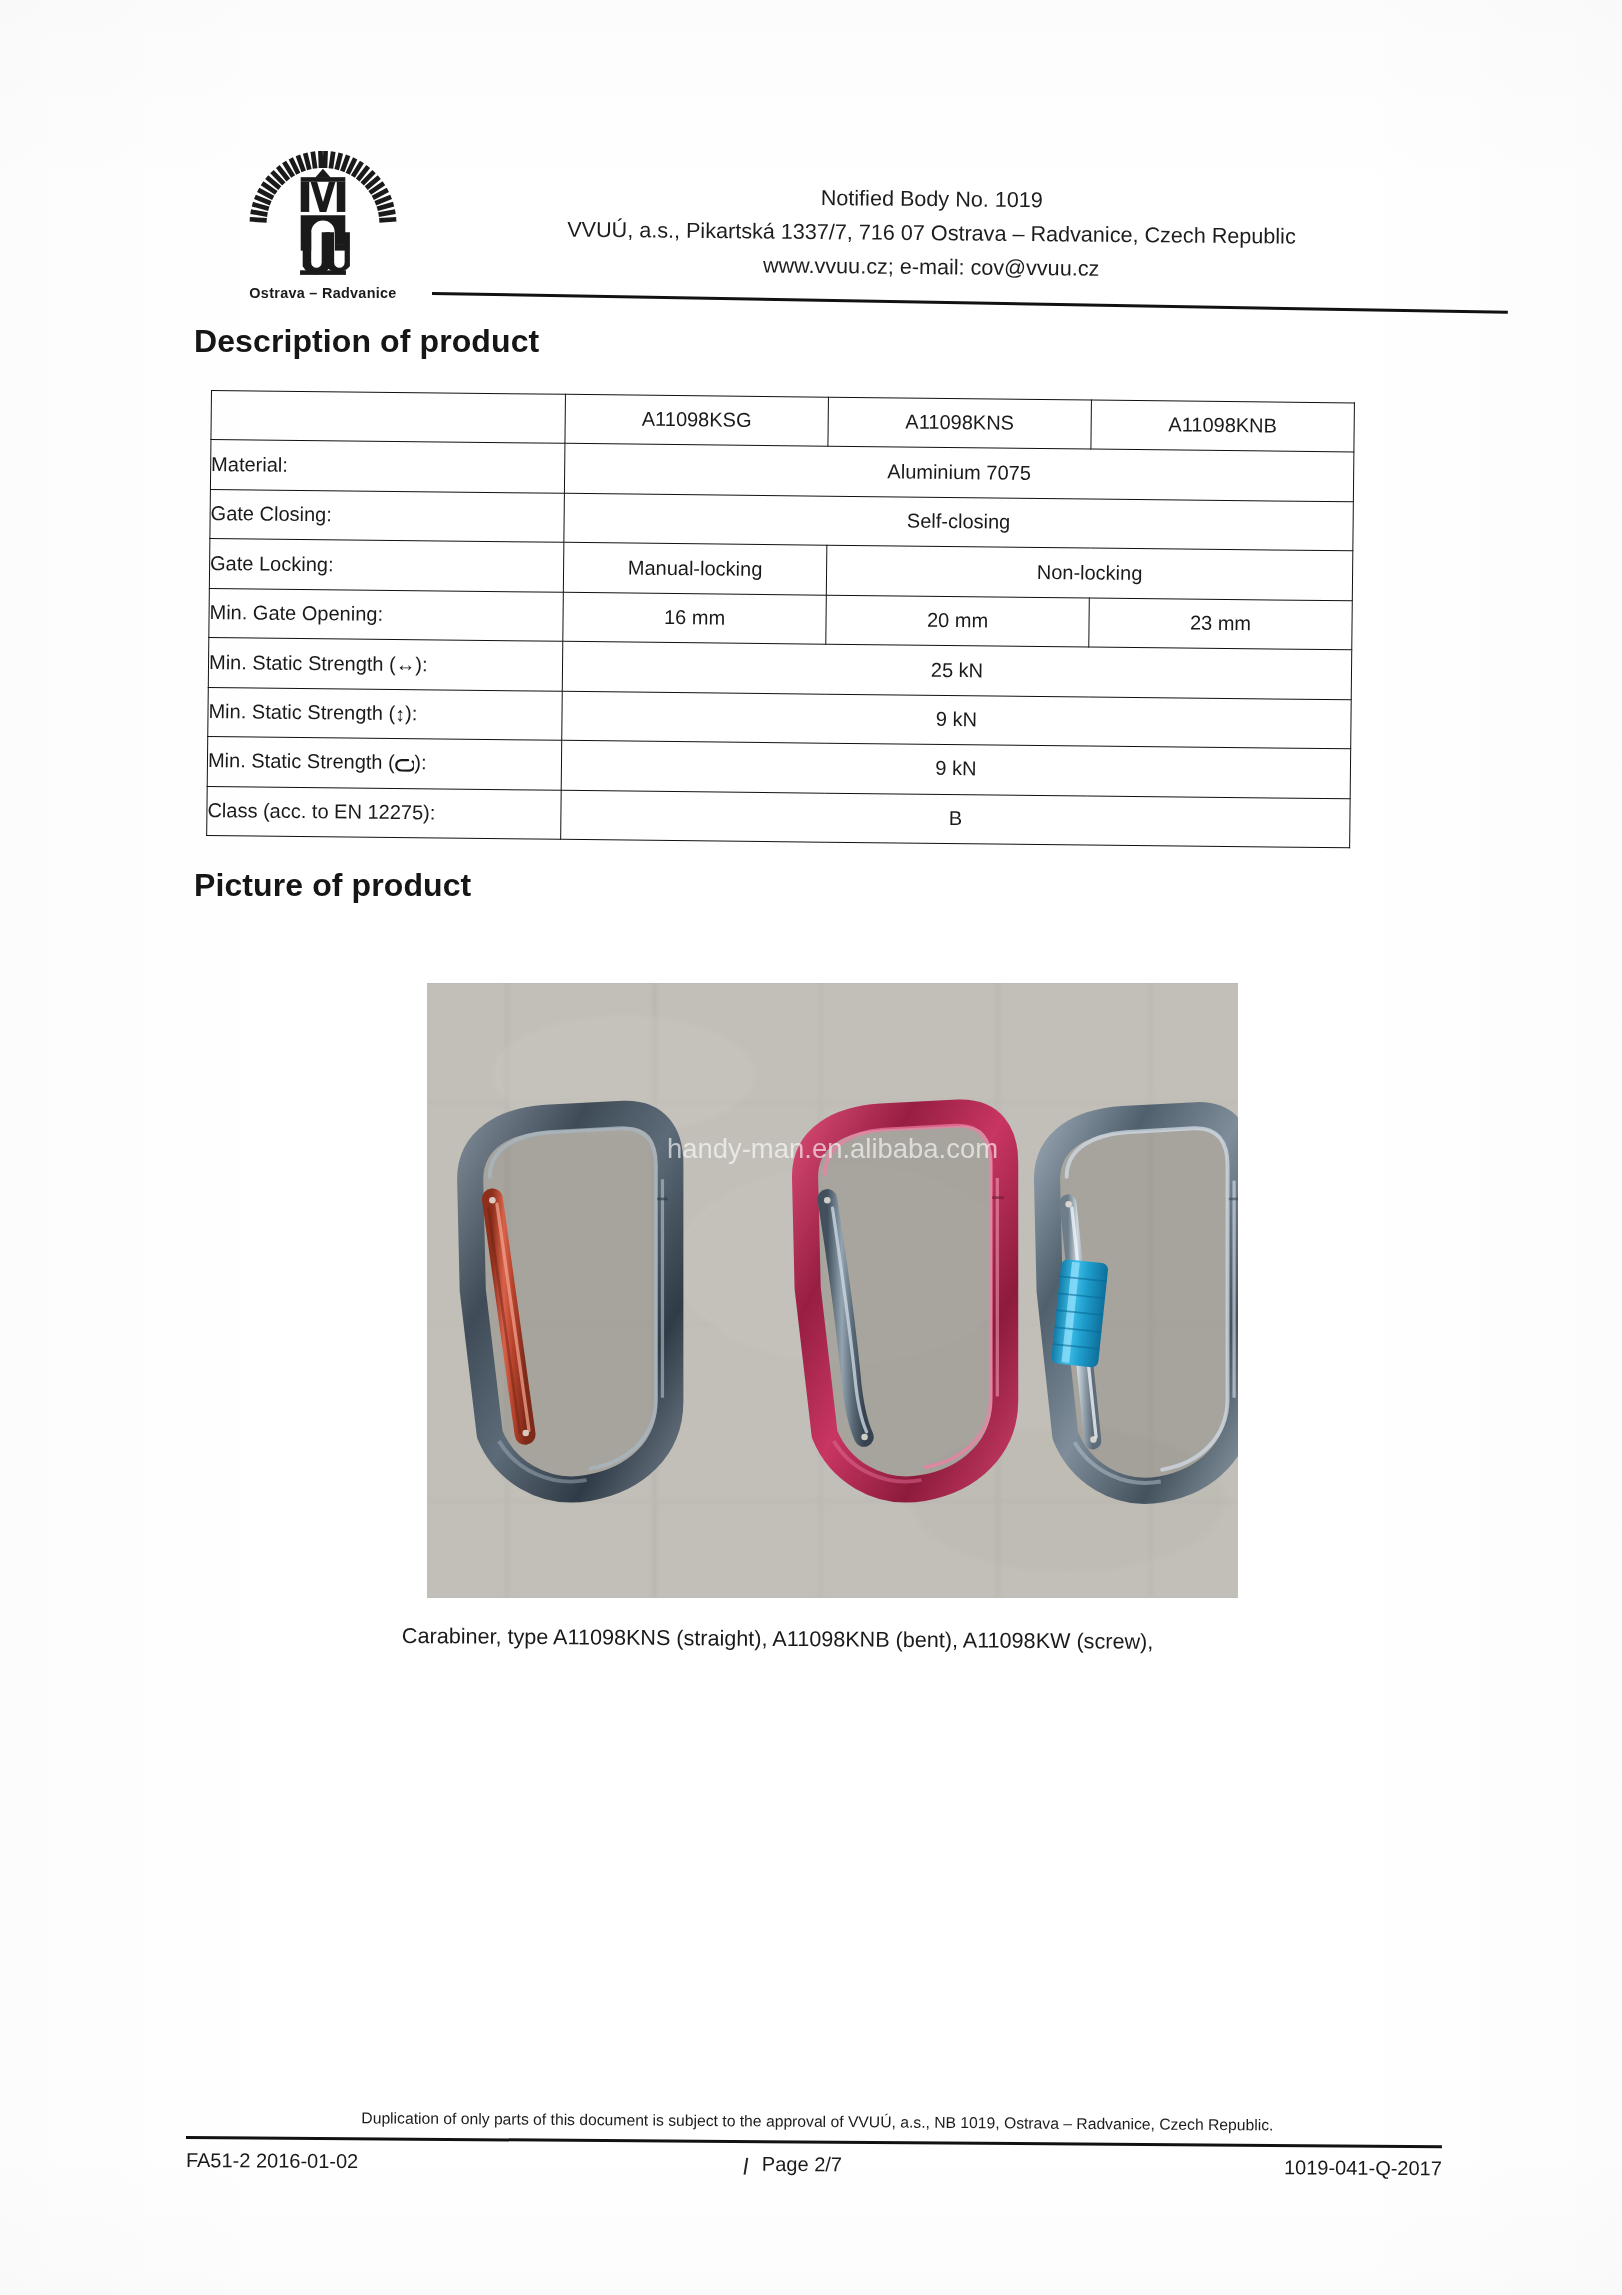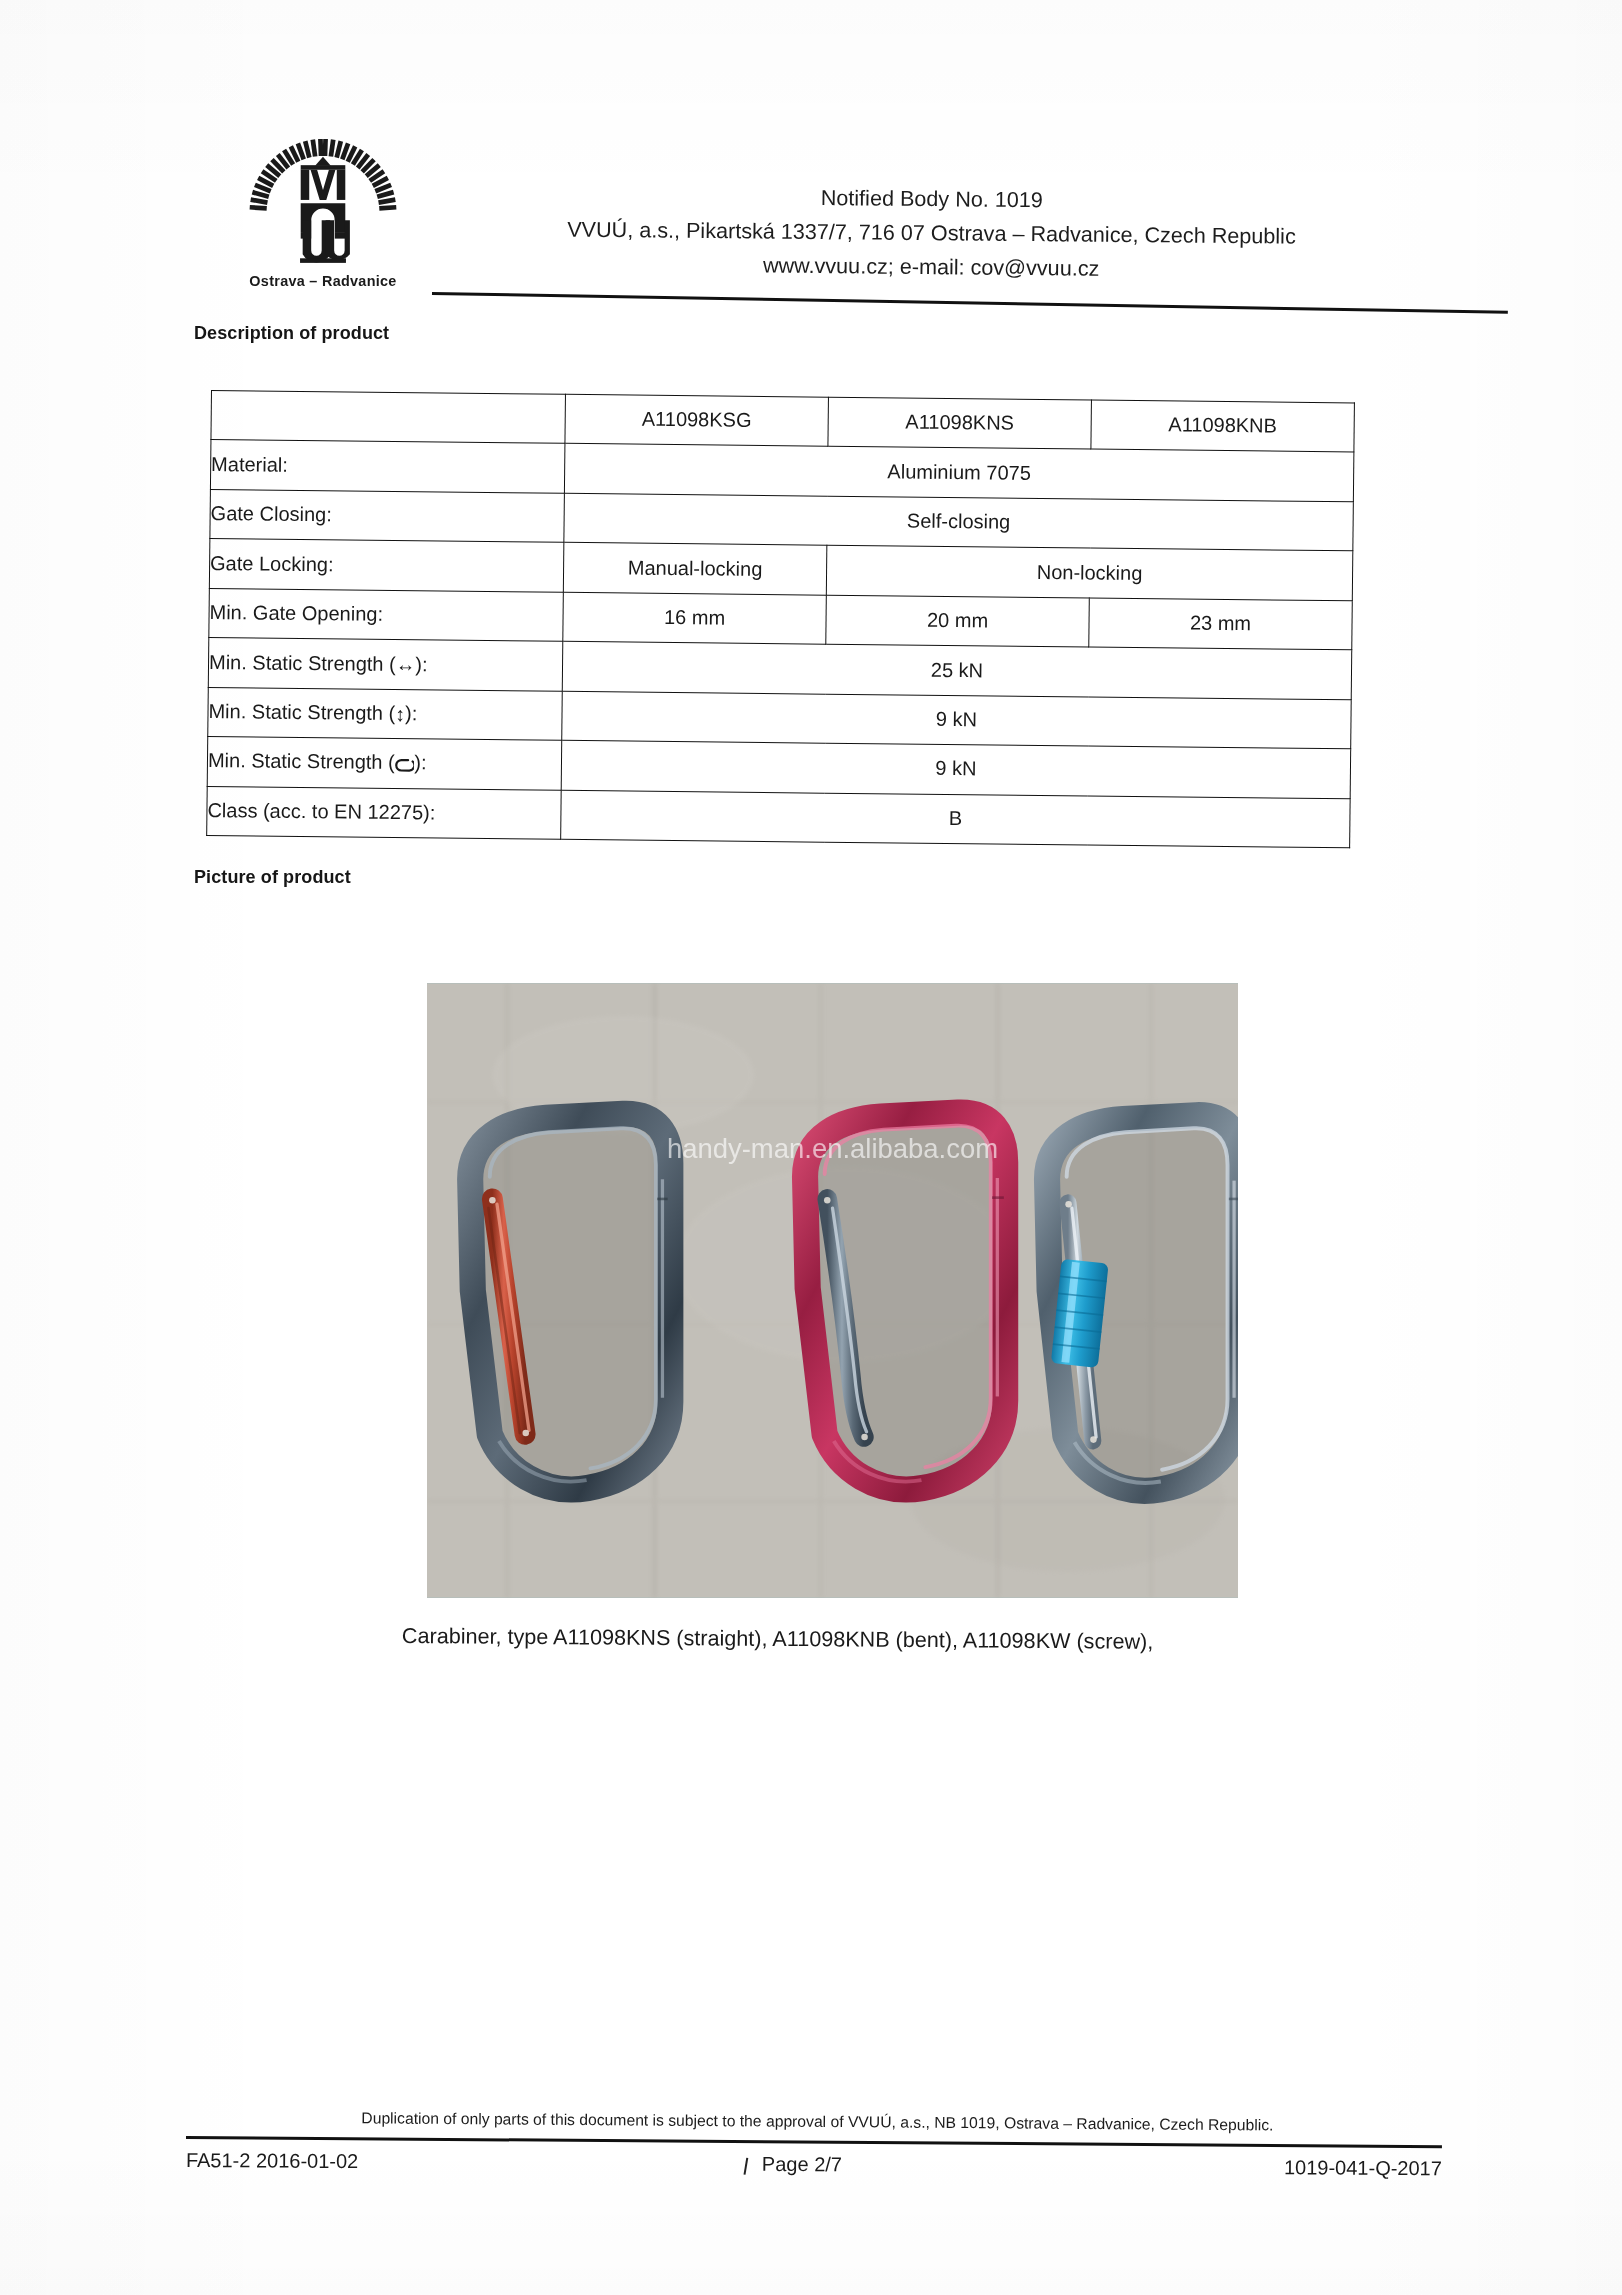--- a/index.html
+++ b/index.html
@@ -37,21 +37,21 @@
     position: absolute;
     left: 0;
     top: 131px;
     width: 1623px;
     height: 196px;
   }
 
   .logo-block {
     position: absolute;
     left: 241px;
-    top: 4px;
+    top: 16px;
     width: 164px;
     height: 162px;
   }
   .logo-svg { display: block; width: 164px; height: 141px; }
   .logo-caption {
     text-align: center;
     font-size: 14.4px;
     font-weight: bold;
     letter-spacing: 0.3px;
     color: #1a1a1a;
@@ -81,21 +81,21 @@
     width: 1076px;
     height: 3.3px;
     background: #111;
     transform: rotate(1.0deg);
     transform-origin: left center;
   }
 
   
   .section-heading {
     position: absolute;
-    font-size: 18px;
+    font-size: 32px;
     font-weight: bold;
     color: #161616;
     letter-spacing: 0.1px;
     white-space: nowrap;
     text-align: center;
   }
   .heading-description { left: 194px; top: 323px; }
   .heading-picture     { left: 194px; top: 867px; }
 
   

